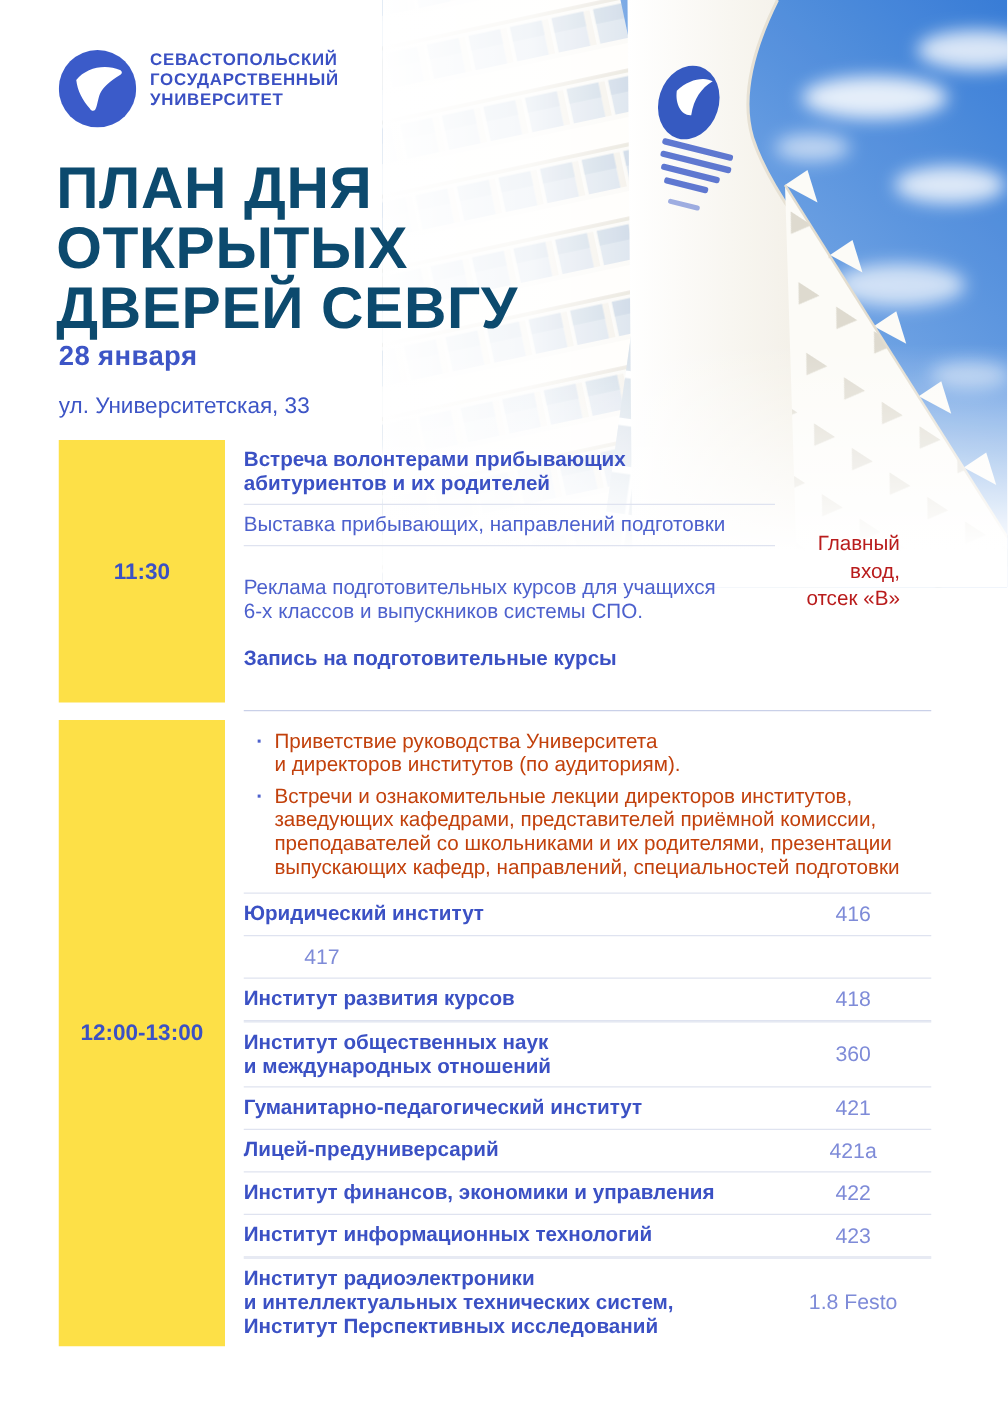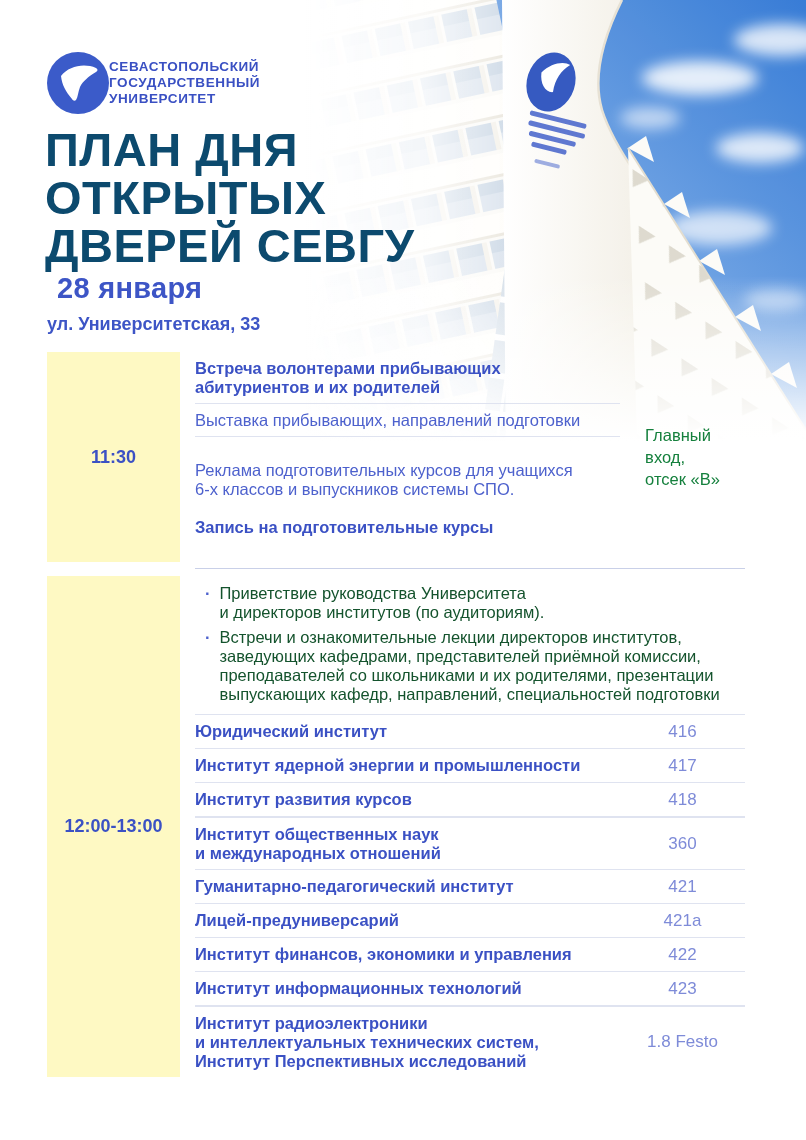--- a/index.html
+++ b/index.html
@@ -5,48 +5,48 @@
   html,body{margin:0;padding:0;background:#ffffff;}
   .page{
     position:relative;width:806px;height:1140px;overflow:hidden;background:#ffffff;
     font-family:"Liberation Sans","DejaVu Sans",sans-serif;
     -webkit-font-smoothing:antialiased;
   }
   
   .photo{position:absolute;top:0;right:0;width:500px;height:470px;z-index:0;}
   
   .hdr{position:absolute;z-index:2;}
-  .brand{left:47px;top:52px;display:flex;align-items:center;}
+  .brand{left:47px;top:40px;display:flex;gap:11px;}
   .brand .mark{width:62px;height:62px;display:block;flex:0 0 auto;}
   .brand-lines{color:#3a50c3;font-weight:700;font-size:13.5px;line-height:16px;letter-spacing:.6px;}
   h1.title{margin:0;left:45px;top:126px;color:#0c4a6e;font-size:47px;line-height:48px;font-weight:700;letter-spacing:.5px;}
   h1.title span{display:block;}
-  .date{left:57px;top:272px;color:#3d55c6;font-size:29px;font-weight:700;letter-spacing:.3px;}
-  .address{left:47px;top:314px;color:#3d55c6;font-size:18px;font-weight:700;}
+  .date{left:47px;top:272px;color:#3d55c6;font-size:22px;font-weight:700;letter-spacing:.3px;}
+  .address{left:47px;top:314px;color:#3d55c6;font-size:18px;font-weight:400;}
   
   .schedule{position:absolute;left:47px;top:352px;width:698px;z-index:2;}
   .block{display:flex;align-items:stretch;}
-  .timecol{width:133px;flex:0 0 133px;background:#fef9c3;display:flex;align-items:center;justify-content:center;
+  .timecol{width:133px;flex:0 0 133px;background:#fde047;display:flex;align-items:center;justify-content:center;
            color:#3b51c4;font-weight:700;font-size:18px;}
   .rows{margin-left:15px;}
   .b1rows{width:425px;flex:0 0 425px;}
   .b2rows{flex:1 1 auto;}
   .row{margin:0;padding:6.5px 0;font-size:16.5px;line-height:19px;color:#4d61cd;white-space:pre-line;}
   .row .rowtext{margin:0;white-space:pre-line;}
   .bold{font-weight:700;color:#3b51c4;}
   .comp{padding:5px 0 6px;}
   .sep{border-top:1px solid #dfe3f0;height:0;}
   .blockdivider{margin:6px 0 7px 148px;width:550px;border-top:1.5px solid #c9d0e8;}
   .loccol{width:125px;flex:0 0 125px;margin-left:auto;display:flex;align-items:center;justify-content:center;
-          text-align:left;color:#15803d;font-size:16.5px;line-height:22px;white-space:pre-line;}
+          text-align:right;color:#b91c1c;font-size:16.5px;line-height:22px;white-space:pre-line;}
   .intro{padding:8px 0 10px;}
   .bullet{display:flex;gap:9px;margin:0 0 6px;padding-left:10px;}
   .bullet:last-child{margin-bottom:0;}
   .dot{color:#4d61cd;font-size:16.5px;line-height:19px;font-weight:700;}
-  .btext{margin:0;font-size:16.5px;line-height:19px;color:#14532d;white-space:pre-line;}
+  .btext{margin:0;font-size:16.5px;line-height:19px;color:#c2410c;white-space:pre-line;}
   .roomrow{display:flex;align-items:center;padding:6.5px 0;}
   .iname{margin:0;flex:1 1 auto;font-size:16.5px;line-height:19px;font-weight:700;color:#3b51c4;white-space:pre-line;}
   .rnum{width:125px;flex:0 0 125px;text-align:center;color:#7e8bd8;font-size:17px;}
 </style>
 </head>
 <body>
 
 <div class="page">
 
   <div class="photo">
@@ -212,21 +212,20 @@
         </div>
         <div class="sep"></div>
 
         <div class="roomrow">
           <p class="iname">Юридический институт</p>
           <div class="rnum">416</div>
         </div>
         <div class="sep"></div>
 
         <div class="roomrow">
-          <p class="iname">Институт ядерной энергии и промышленности</p>
           <div class="rnum">417</div>
         </div>
         <div class="sep"></div>
 
         <div class="roomrow">
           <p class="iname">Институт развития курсов</p>
           <div class="rnum">418</div>
         </div>
         <div class="sep"></div>
 

